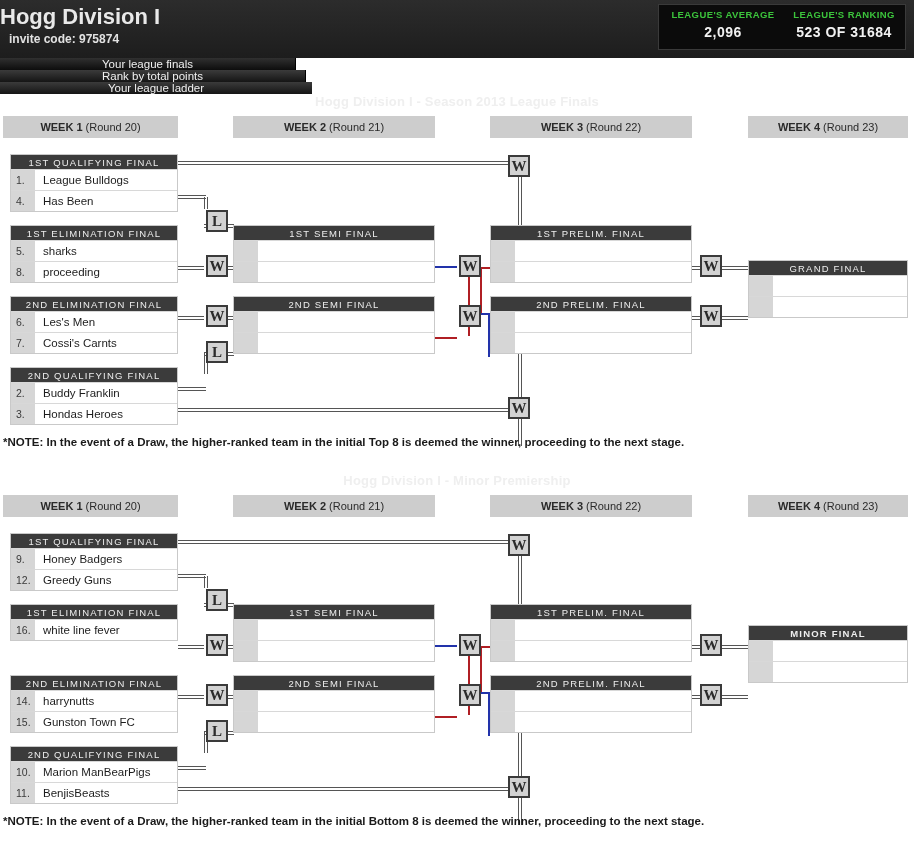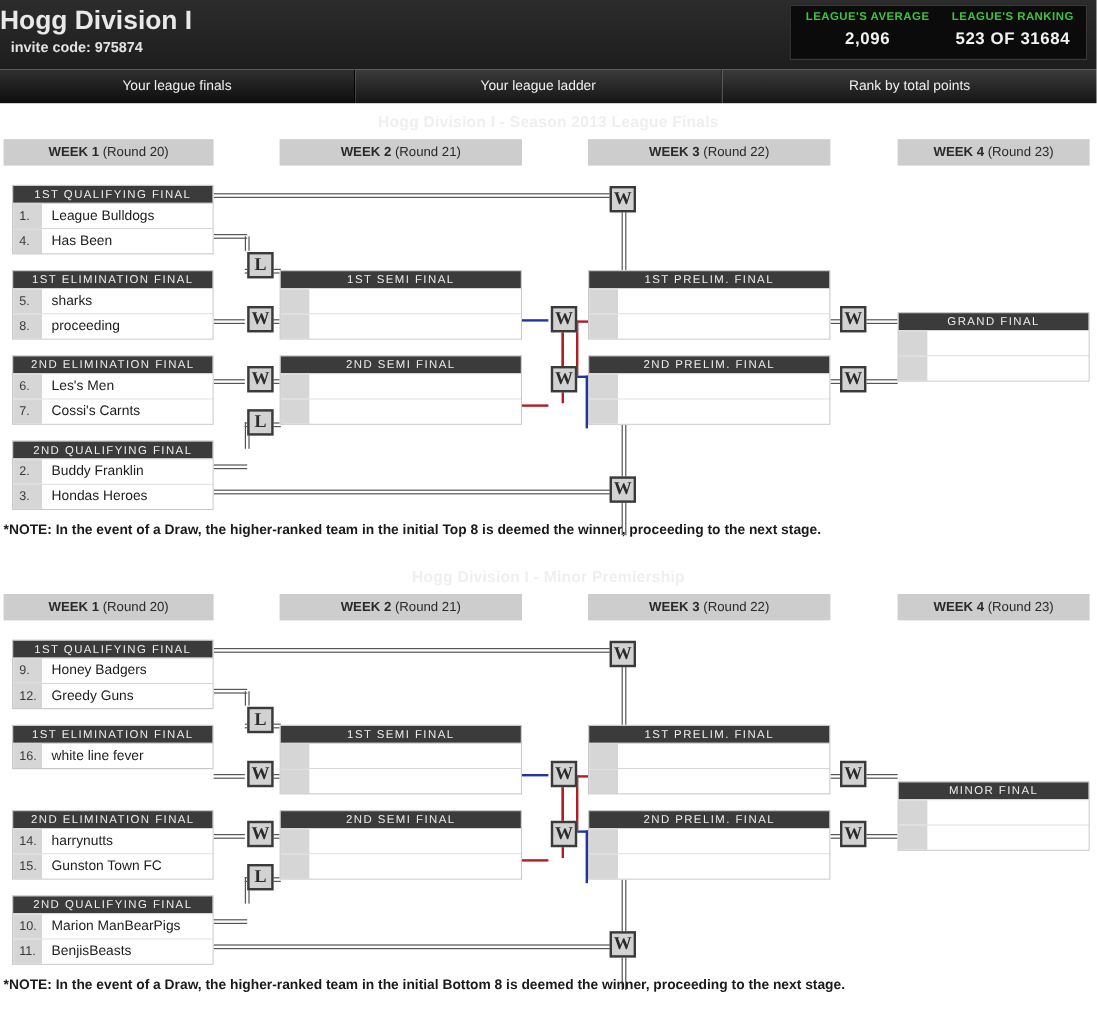--- a/index.html
+++ b/index.html
@@ -65,20 +65,21 @@
     font-weight: bold;
     letter-spacing: 0.5px;
     white-space: nowrap;
   }
 
   
   #tabs {
     position: absolute; left: 0; top: 58px;
     width: 914px; height: 28px;
     display: flex;
+    flex-direction: column;
   }
   .tab {
     height: 28px;
     color: #f0f0f0;
     font-size: 11.5px;
     display: flex;
     align-items: center;
     justify-content: center;
     background: linear-gradient(#3b3b3b, #151515);
     border-right: 1px solid #000;
@@ -220,22 +221,22 @@
       </div>
       <div class="stat-block right">
         <span class="stat-label">LEAGUE'S RANKING</span>
         <span class="stat-value">523 OF 31684</span>
       </div>
     </div>
   </div>
 
   <div id="tabs">
     <div class="tab active">Your league finals</div>
+    <div class="tab">Rank by total points</div>
     <div class="tab">Your league ladder</div>
-    <div class="tab">Rank by total points</div>
   </div>
 
   <div id="sections-host">
       <div class="section" style="top: 106px; height: 375px;">
         <div class="watermark" style="top: -12px;">Hogg Division I - Season 2013 League Finals</div>
         <div class="week-head" style="left: 3px; top: 10px; width: 175px;">
           <b>WEEK 1</b>
           <span>(Round 20)</span>
         </div>
         <div class="week-head" style="left: 233px; top: 10px; width: 202px;">
@@ -510,21 +511,21 @@
           <div class="match-title">2ND PRELIM. FINAL</div>
           <div class="match-row">
             <div class="rank-cell"></div>
             <div class="team-cell"></div>
           </div>
           <div class="match-row">
             <div class="rank-cell"></div>
             <div class="team-cell"></div>
           </div>
         </div>
-        <div class="match empty" style="left: 748px; top: 166px; width: 160px;">
+        <div class="match empty" style="left: 748px; top: 140px; width: 160px; font-weight: bold;">
           <div class="match-title">MINOR FINAL</div>
           <div class="match-row">
             <div class="rank-cell"></div>
             <div class="team-cell"></div>
           </div>
           <div class="match-row">
             <div class="rank-cell"></div>
             <div class="team-cell"></div>
           </div>
         </div>

